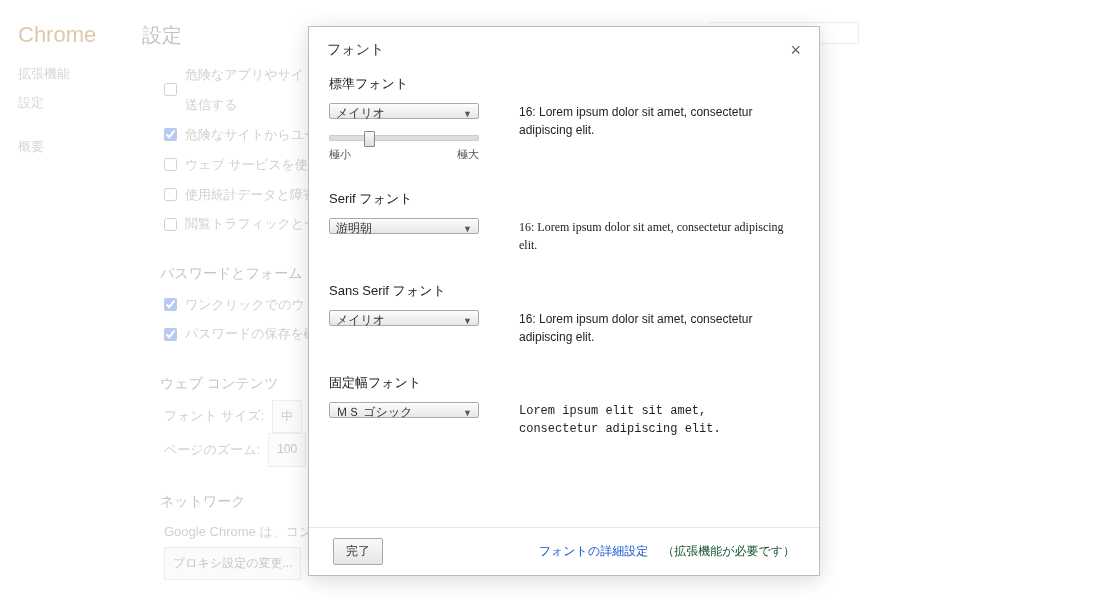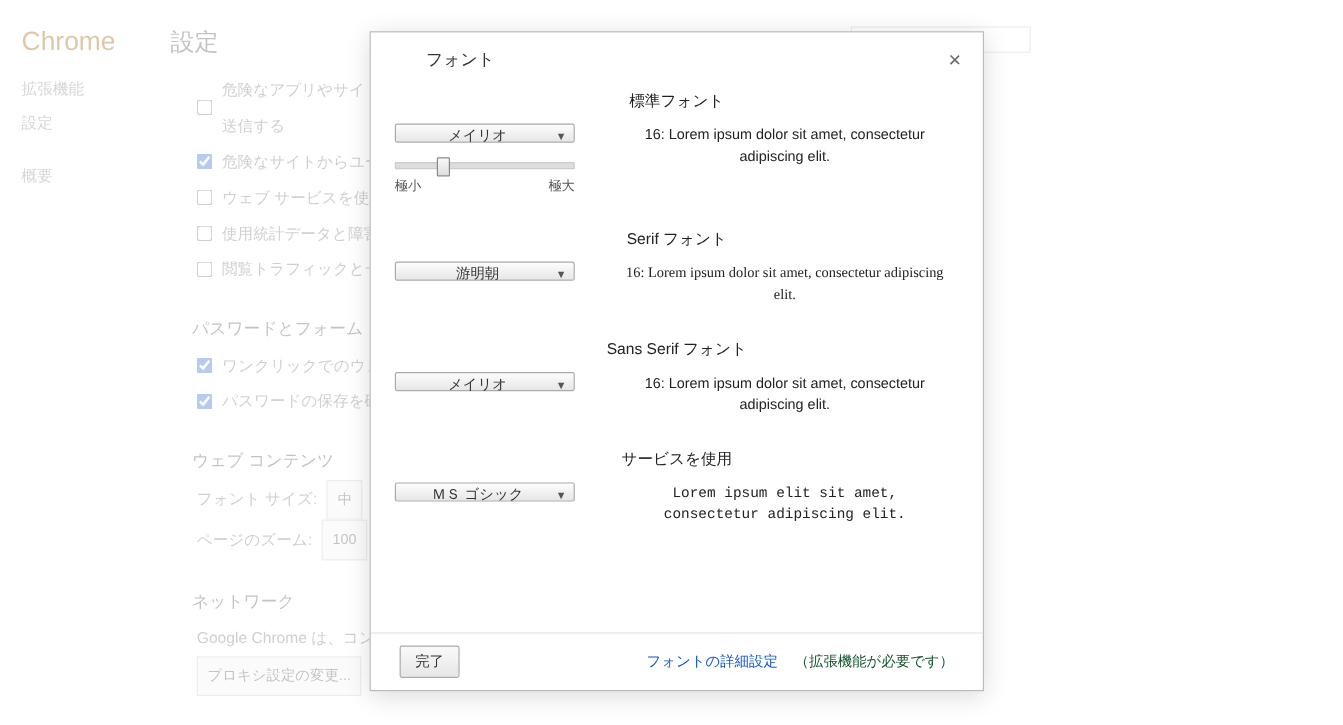--- a/index.html
+++ b/index.html
@@ -12,23 +12,23 @@
 .bg .section { margin-top: 18px; font-size: 14px; color: #555; }
 .bg .row { display: flex; align-items: center; gap: 8px; margin-left: 4px; }
 .bg input[type=checkbox] { accent-color: #3367d6; }
 .bg .searchbox { position: absolute; right: 260px; top: 22px; width: 150px; height: 22px; border: 1px solid #ccc; font-size: 12px; color: #aaa; padding: 2px 6px; }
 .bg .btnish { border: 1px solid #ccc; background: #f5f5f5; padding: 2px 8px; font-size: 12px; color: #555;}
 
 .overlay { position: absolute; inset: 0; background: rgba(255,255,255,0.3); }
 
 .dialog { position: absolute; left: 308px; top: 26px; width: 512px; height: 550px; background: #fff; border: 1px solid #bbb; box-shadow: 0 4px 20px rgba(0,0,0,.15); display: flex; flex-direction: column; }
 .dialog-header { padding: 14px 18px 10px; display: flex; justify-content: space-between; align-items: center; }
-.dialog-title { font-size: 14px; color: #333; margin-left: 28px; }
+.dialog-title { font-size: 14px; color: #333; }
 .dialog-close { font-size: 18px; color: #666; cursor: pointer; line-height: 1; }
-.dialog-body { flex: 1; overflow-y: scroll; padding: 6px 20px 10px 20px; text-align: center; }
+.dialog-body { flex: 1; overflow-y: scroll; padding: 6px 20px 10px 20px; }
 .font-section { margin-bottom: 28px; }
 .font-section-title { font-size: 13px; color: #222; margin-bottom: 10px; }
 .font-row { display: flex; gap: 30px; align-items: flex-start; }
 .font-left { width: 160px; flex-shrink: 0; }
 .font-select { width: 150px; height: 16px; border: 1px solid #aaa; background: linear-gradient(#fdfdfd,#e6e6e6); font-size: 12px; padding: 1px 18px 1px 6px; border-radius: 2px; position: relative; cursor: pointer; }
 .font-select::after { content: "▼"; font-size: 9px; position: absolute; right: 6px; top: 5px; color: #555; }
 .slider-wrap { margin-top: 16px; }
 .slider-track { width: 150px; height: 6px; background: #ddd; border: 1px solid #ccc; position: relative; border-radius:1px;}
 .slider-thumb { position: absolute; top: -5px; left: 34px; width: 11px; height: 16px; background: linear-gradient(#fafafa,#ddd); border: 1px solid #888; border-radius: 1px; cursor: pointer; }
 .slider-labels { display: flex; justify-content: space-between; width: 150px; font-size: 11px; color: #555; margin-top: 6px; }
@@ -152,21 +152,21 @@
       <div class="font-section-title">Sans Serif フォント</div>
       <div class="font-row">
         <div class="font-left">
             <div class="font-select">メイリオ</div>
           </div>
         <div class="font-preview preview-sans">16: Lorem ipsum dolor sit amet, consectetur adipiscing elit.</div>
       </div>
     </div>
 
     <div class="font-section">
-      <div class="font-section-title">サービスを使用</div>
+      <div class="font-section-title">固定幅フォント</div>
       <div class="font-row">
         <div class="font-left">
             <div class="font-select">ＭＳ ゴシック</div>
           </div>
         <div class="font-preview preview-mono">Lorem ipsum elit sit amet, consectetur adipiscing elit.</div>
       </div>
     </div>
 
   </div>
   <div class="dialog-footer">

